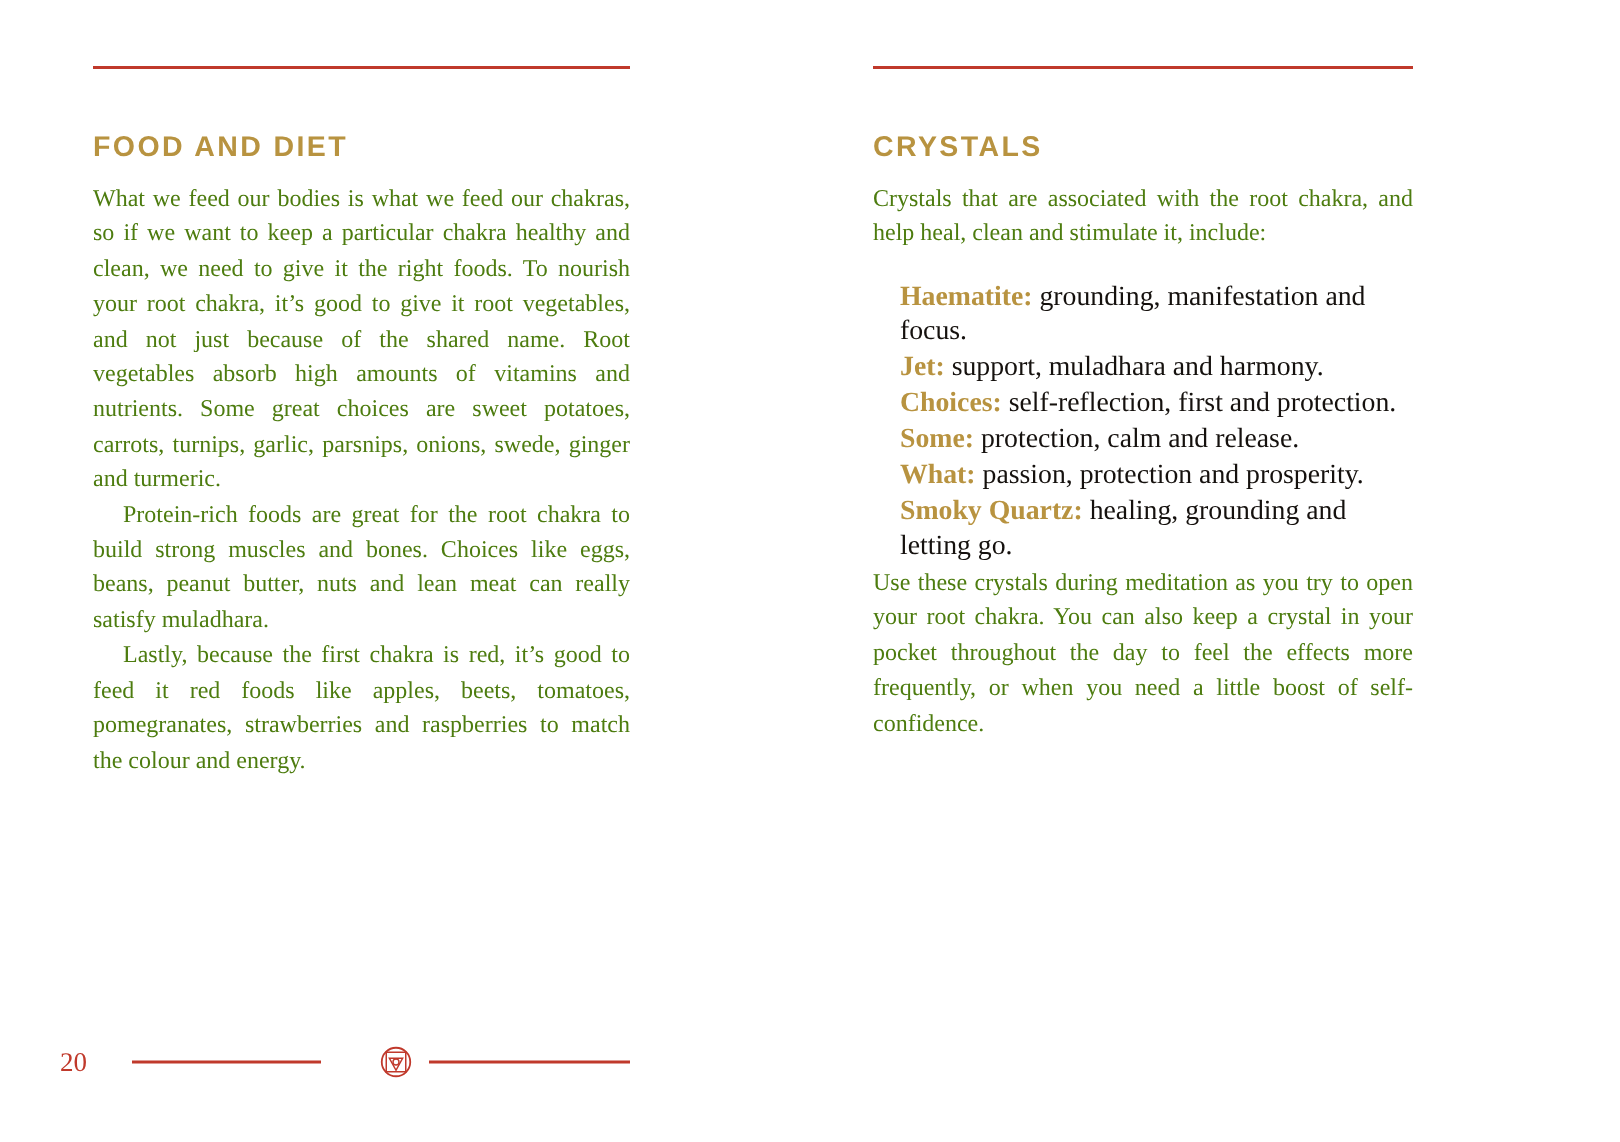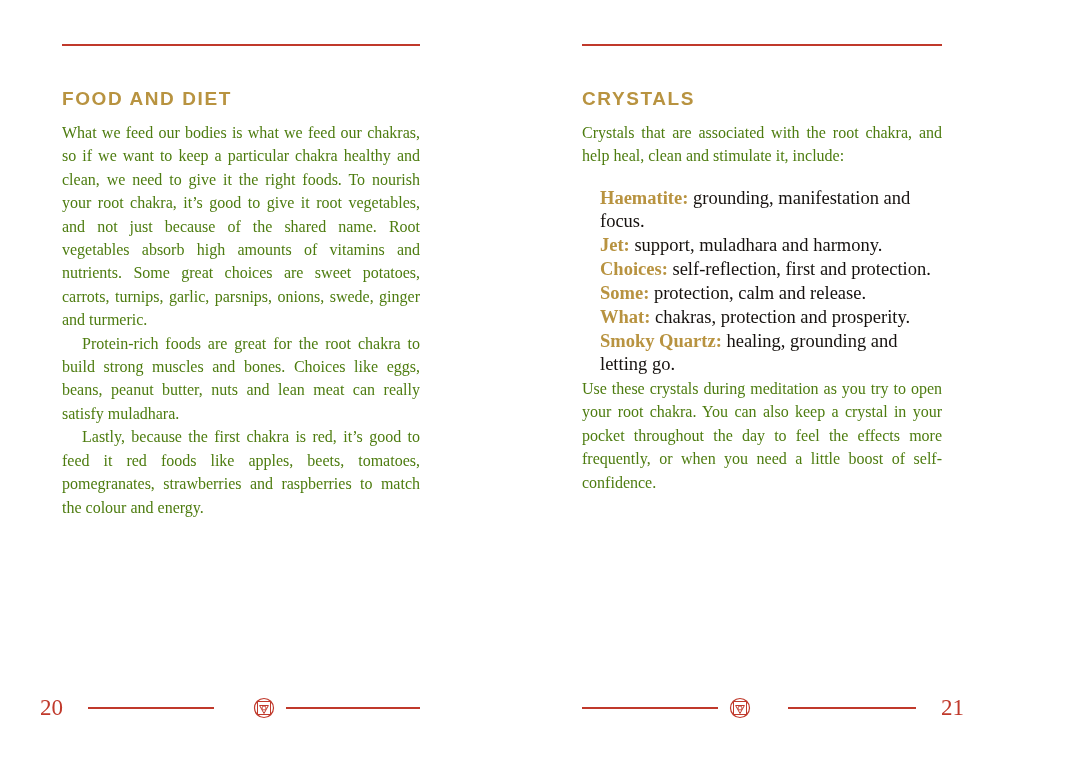--- a/index.html
+++ b/index.html
@@ -114,21 +114,21 @@
   }
   .page.left .footer-rule.a { left: 26px; right: 206px; }
   .page.left .footer-rule.b { left: 224px; right: 0; }
   .page.right .footer-rule.a { left: 0; right: 224px; }
   .page.right .footer-rule.b { left: 206px; right: 26px; }
 
   .page-num {
     position: absolute;
     top: 0;
     font-family: "Liberation Serif", serif;
-    font-size: 23px;
+    font-size: 18px;
     color: #c0392b;
     line-height: 24px;
   }
   .page.left .page-num { left: -22px; }
   .page.right .page-num { right: -22px; }
 
   .chakra-mark {
     position: absolute;
     top: -1px;
     width: 26px;
@@ -176,36 +176,23 @@
 
       <div class="content">
         <h2 class="section-title">CRYSTALS</h2>
         <p class="body-text">Crystals that are associated with the root chakra, and help heal, clean and stimulate it, include:</p>
 
         <ul class="crystal-list">
           <li><span class="crystal-name">Haematite:</span> <span>grounding, manifestation and focus.</span></li>
           <li><span class="crystal-name">Jet:</span> <span>support, muladhara and harmony.</span></li>
           <li><span class="crystal-name">Choices:</span> <span>self-reflection, first and protection.</span></li>
           <li><span class="crystal-name">Some:</span> <span>protection, calm and release.</span></li>
-          <li><span class="crystal-name">What:</span> <span>chakras, protection and prosperity.</span></li>
+          <li><span class="crystal-name">What:</span> <span>passion, protection and prosperity.</span></li>
           <li><span class="crystal-name">Smoky Quartz:</span> <span>healing, grounding and letting go.</span></li>
         </ul>
 
         <p class="body-text after-list">Use these crystals during meditation as you try to open your root chakra. You can also keep a crystal in your pocket throughout the day to feel the effects more frequently, or when you need a little boost of self-confidence.</p>
       </div>
 
-      <div class="footer">
-        <div class="footer-rule a"></div>
-        <div class="chakra-mark">
-          <svg width="26" height="26" viewBox="0 0 26 26">
-            <circle cx="13" cy="13" r="9.5" fill="none" stroke="#c0392b" stroke-width="1.2"></circle>
-            <rect x="6.5" y="6.5" width="13" height="13" fill="none" stroke="#c0392b" stroke-width="1"></rect>
-            <polygon points="13,18.5 8.6,10.5 17.4,10.5" fill="none" stroke="#c0392b" stroke-width="1"></polygon>
-            <circle cx="13" cy="13" r="2" fill="none" stroke="#c0392b" stroke-width="0.9"></circle>
-          </svg>
-        </div>
-        <div class="footer-rule b"></div>
-        <div class="page-num">21</div>
-      </div>
     </div>
   </div>
 
 </div>
 
 </body></html>

